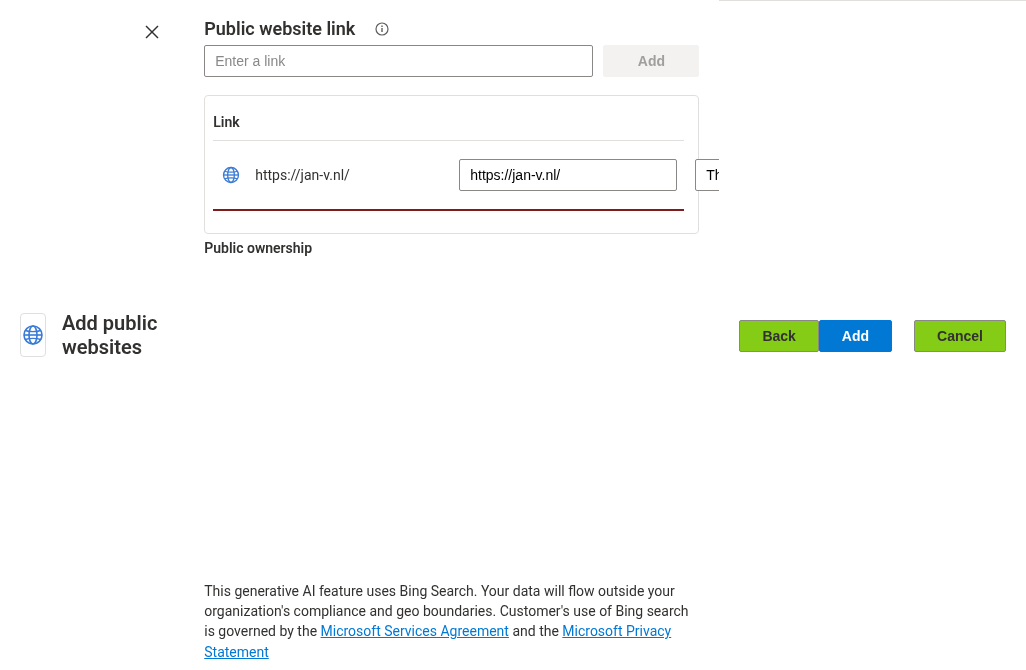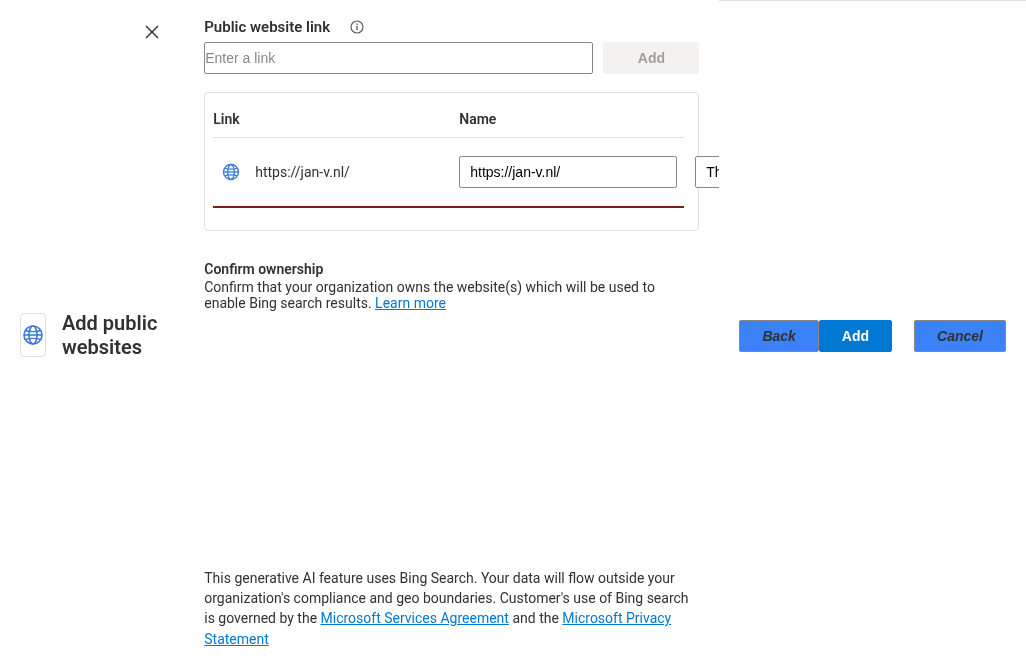--- a/index.html
+++ b/index.html
@@ -38,57 +38,57 @@
   .divider { border: none; border-top: 1px solid #e1dfdd; margin: 0; }
 
   .body {
     flex: 1 1 auto;
     overflow: auto;
     padding: 18px 20px 10px 20px;
     position: relative;
   }
 
   .field-label {
-    font-weight: 600; font-size: 15px;
+    font-weight: 600; font-size: 18px;
     display: flex; align-items: center; gap: 20px;
     margin-bottom: 6px;
   }
   .info-icon {
     width: 14px; height: 14px; display: inline-flex;
     align-items: center; justify-content: center;
     color: #605e5c;
   }
 
   .link-row { display: flex; gap: 10px; margin-bottom: 18px; }
   .link-input {
     flex: 1 1 auto;
     height: 32px;
     border: 1px solid #8a8886;
     border-radius: 2px;
-    padding: 0 0;
+    padding: 0 10px;
     font-size: 14px;
     outline: none;
   }
   .link-input::placeholder { color: #888; }
   .add-small-btn {
     width: 96px; height: 32px;
     background: #f3f2f1;
     border: none;
     border-radius: 2px;
     color: #a19f9d;
     font-weight: 600;
     font-size: 14px;
     cursor: default;
   }
 
   .panel {
     border: 1px solid #e1dfdd;
     border-radius: 4px;
     padding: 14px 14px 22px 8px;
-    margin-bottom: 30px;
+    margin-bottom: 6px;
   }
 
   .tbl { width: 100%; }
   .tbl-head, .tbl-row {
     display: grid;
     grid-template-columns: 246px 236px 242px 1fr;
     align-items: center;
   }
   .tbl-head {
     font-weight: 600;
@@ -133,40 +133,40 @@
     color: #fff;
     cursor: pointer;
   }
 
   .ownership-title { font-weight: 600; margin-bottom: 2px; }
   .ownership-desc { font-size: 14px; }
   .link { color: #0078d4; text-decoration: underline; cursor: pointer; }
 
   .disclosure {
     position: absolute;
-    bottom: 21px; left: 20px; right: 20px;
+    bottom: 8px; left: 20px; right: 20px;
     font-size: 14px;
     line-height: 1.45;
   }
 
   .footer {
     border-top: 1px solid #e1dfdd;
     padding: 14px 20px;
     display: flex; align-items: center;
   }
   .footer-spacer { flex: 1 1 auto; }
   .btn {
     height: 32px;
     border-radius: 2px;
     font-size: 14px; font-weight: 600;
     padding: 0 22px;
     cursor: pointer;
   }
   .btn-secondary {
-    background: #3b82f6; border: 1px solid #8a8886; color: #323130; font-style: italic;
+    background: #84cc16; border: 1px solid #8a8886; color: #323130;
   }
   .btn-primary {
     background: #0078d4; border: 1px solid #0078d4; color: #fff;
   }
   .btn + .btn { margin-left: 22px; }
 </style>
 </head>
 <body>
 
 <div class="page">
@@ -207,21 +207,20 @@
 
     <div class="link-row">
       <input class="link-input" type="text" placeholder="Enter a link" style="">
       <button class="add-small-btn" disabled="">Add</button>
     </div>
 
     <div class="panel">
       <div class="tbl">
         <div class="tbl-head">
           <div>Link</div>
-          <div>Name</div>
         </div>
 
         <div class="tbl-row">
           <div class="cell-link">
             <svg width="20" height="20" viewBox="0 0 24 24" fill="none">
               <circle cx="12" cy="12" r="9" stroke="#3a7bd5" stroke-width="1.6"></circle>
               <ellipse cx="12" cy="12" rx="4" ry="9" stroke="#3a7bd5" stroke-width="1.6"></ellipse>
               <line x1="3" y1="12" x2="21" y2="12" stroke="#3a7bd5" stroke-width="1.6"></line>
               <path d="M4.5 7.5 C8 9, 16 9, 19.5 7.5" stroke="#3a7bd5" stroke-width="1.4" fill="none"></path>
               <path d="M4.5 16.5 C8 15, 16 15, 19.5 16.5" stroke="#3a7bd5" stroke-width="1.4" fill="none"></path>
@@ -240,24 +239,21 @@
                 <polyline points="2,6.5 4.8,9 10,3" fill="none" stroke="#fff" stroke-width="2"></polyline>
               </svg>
             </div>
             <span>Search</span>
           </div>
         </div>
       </div>
     </div>
 
     <div>
-      <div class="ownership-title">Confirm ownership</div>
-      <div class="ownership-desc">
-        <span>Confirm that your organization owns the website(s) which will be used to enable Bing search results. </span><a class="link">Learn more</a>
-      </div>
+      <div class="ownership-title">Public ownership</div>
     </div>
 
     <div class="disclosure">
       <span>This generative AI feature uses Bing Search. Your data will flow outside your organization's compliance and geo boundaries. Customer's use of Bing search is governed by the </span><a class="link">Microsoft Services Agreement</a><span> and the </span><a class="link">Microsoft Privacy Statement</a>
     </div>
 
   </div>
 
   <div class="footer">
     <button class="btn btn-secondary">Back</button>

